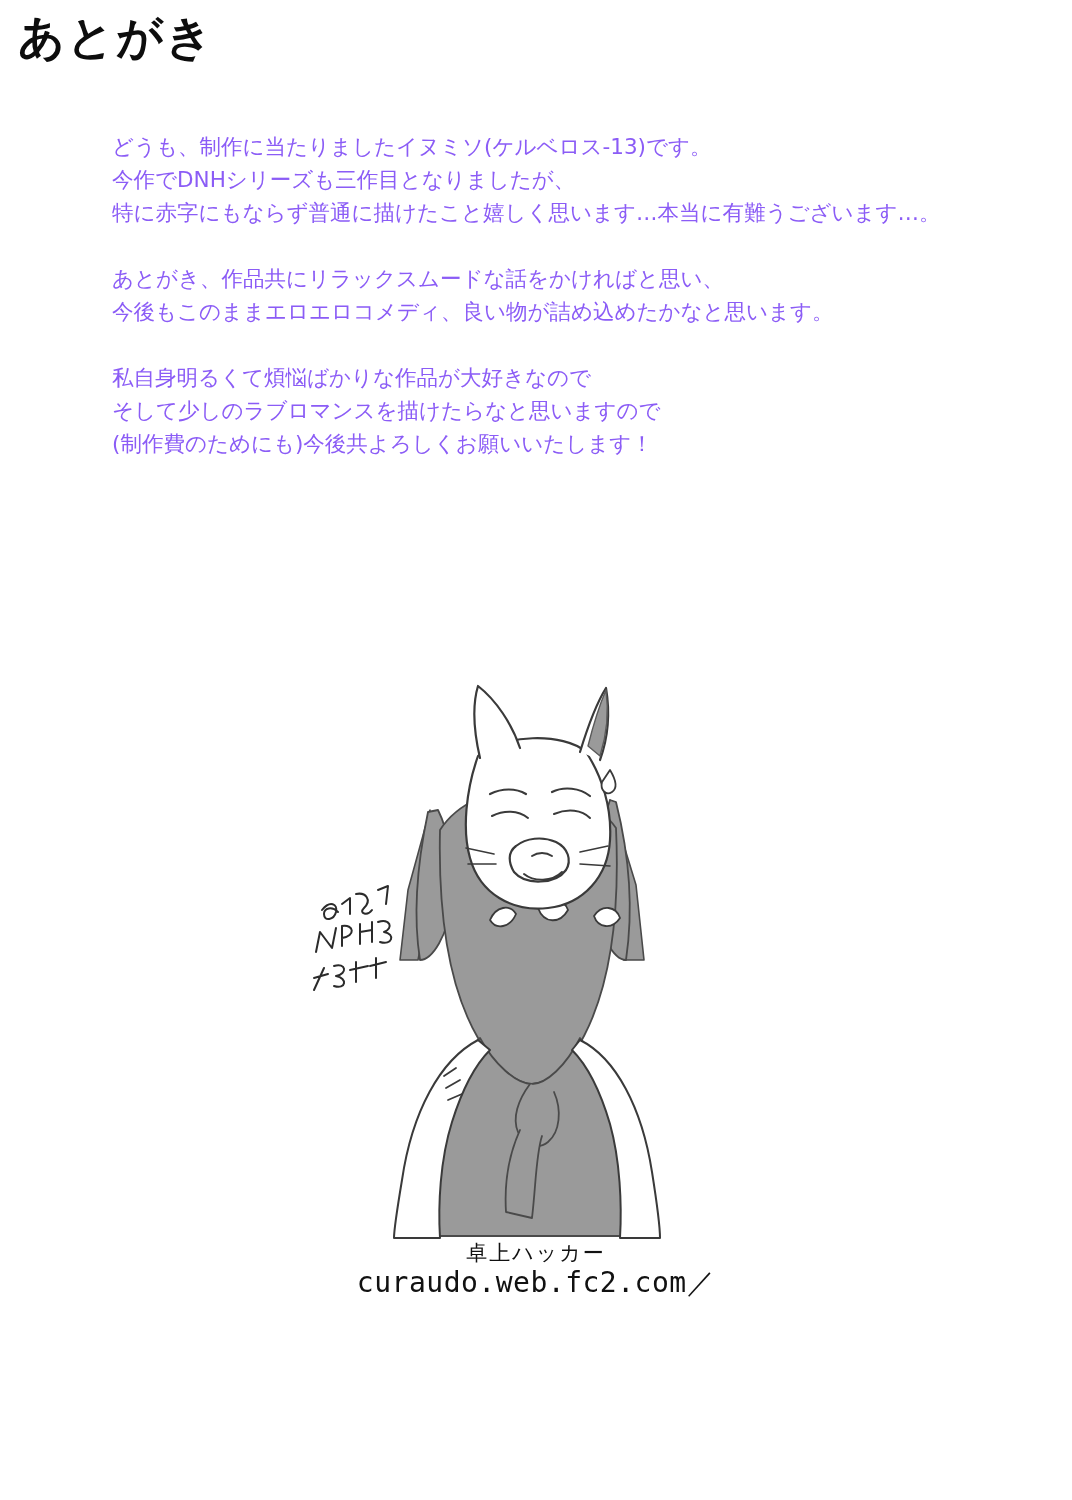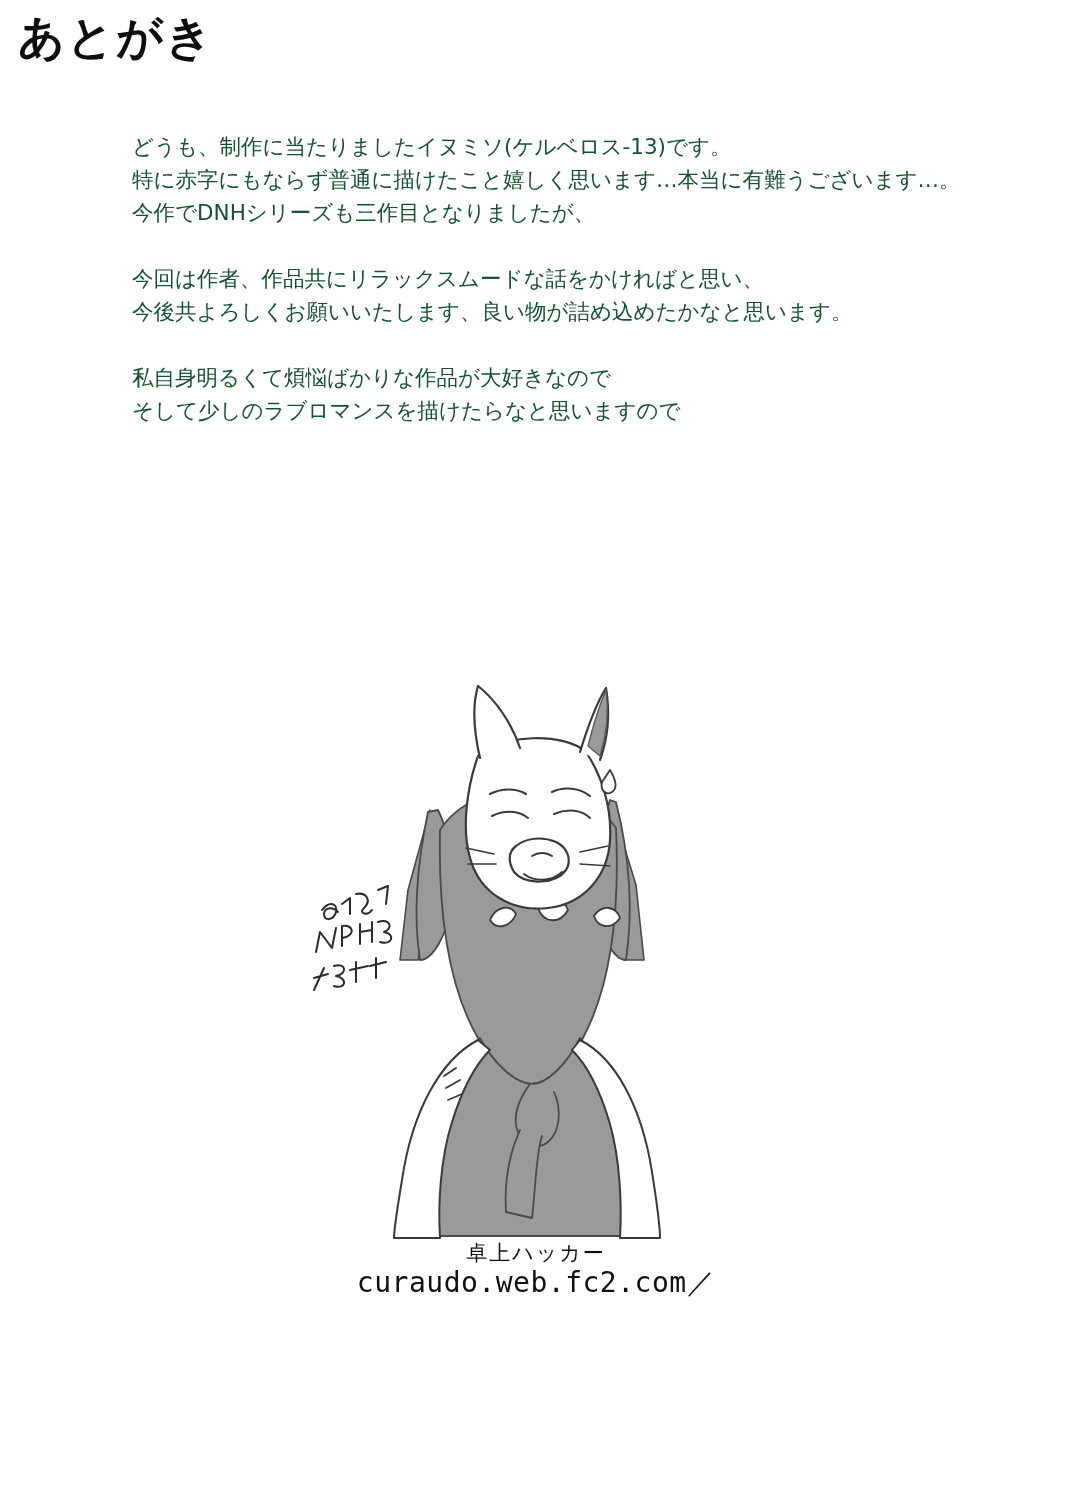--- a/index.html
+++ b/index.html
@@ -26,26 +26,26 @@
     font-weight: bold;
     letter-spacing: 2px;
     line-height: 1.0;
     color: #0d0d0d;
     font-family: "DejaVu Sans", sans-serif;
   }
 
   
   .body-text {
     position: absolute;
-    left: 132px;
+    left: 112px;
     top: 130px;
     width: 840px;
     font-size: 21.5px;
     line-height: 33px;
-    color: #14532d;
+    color: #8b5cf6;
     font-family: "DejaVu Sans", sans-serif;
     letter-spacing: 0px;
   }
   .para { margin: 0 0 33px 0; }
   .para:last-child { margin-bottom: 12px; }
   .line { white-space: pre; display: block; }
 
   
   .illustration {
     position: absolute;
@@ -82,30 +82,31 @@
 </head>
 <body>
 
 <div class="page">
 
   <div class="afterword-title">あとがき</div>
 
   <div class="body-text">
     <div class="para">
       <span class="line">どうも、制作に当たりましたイヌミソ(ケルベロス-13)です。</span>
+      <span class="line">今作でDNHシリーズも三作目となりましたが、</span>
       <span class="line">特に赤字にもならず普通に描けたこと嬉しく思います…本当に有難うございます…。</span>
-      <span class="line">今作でDNHシリーズも三作目となりましたが、</span>
     </div>
     <div class="para">
-      <span class="line">今回は作者、作品共にリラックスムードな話をかければと思い、</span>
-      <span class="line">今後共よろしくお願いいたします、良い物が詰め込めたかなと思います。</span>
+      <span class="line">あとがき、作品共にリラックスムードな話をかければと思い、</span>
+      <span class="line">今後もこのままエロエロコメディ、良い物が詰め込めたかなと思います。</span>
     </div>
     <div class="para">
       <span class="line">私自身明るくて煩悩ばかりな作品が大好きなので</span>
       <span class="line">そして少しのラブロマンスを描けたらなと思いますので</span>
+      <span class="line">(制作費のためにも)今後共よろしくお願いいたします！</span>
     </div>
   </div>
 
   <div class="illustration">
     <svg width="480" height="580" viewBox="0 0 480 580" xmlns="http://www.w3.org/2000/svg">
       <g fill="none" stroke="#2b2b2b" stroke-width="2.2" stroke-linecap="round" stroke-linejoin="round">
 
         <path d="M150 150 L128 230 L120 300 L138 300 L150 240 Z" fill="#9a9a9a" stroke="#4a4a4a" stroke-width="1.6"></path>
         <path d="M330 140 L356 225 L364 300 L344 300 L332 232 Z" fill="#9a9a9a" stroke="#4a4a4a" stroke-width="1.6"></path>
 

